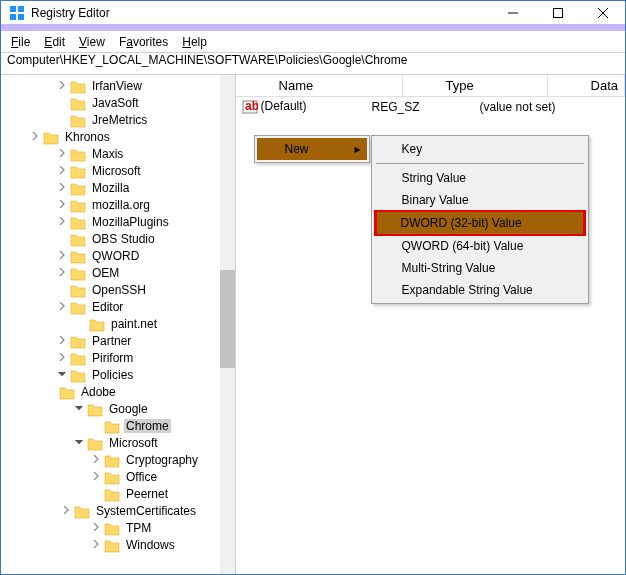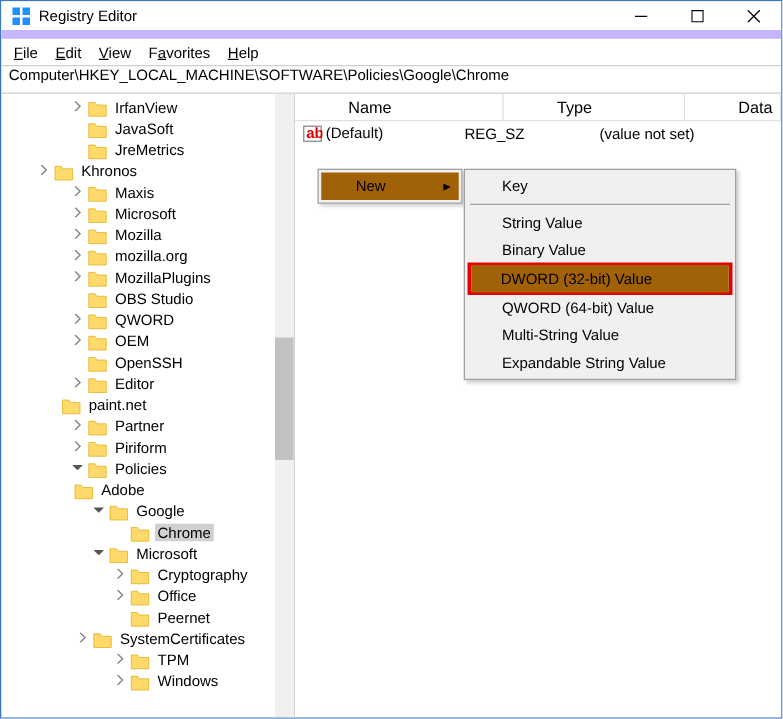--- a/index.html
+++ b/index.html
@@ -225,21 +225,21 @@
               <span class="arrow">
                 <svg width="8" height="8">
                   <path d="M2 0 L6 4 L2 8" fill="none" stroke="#888" stroke-width="1.2"></path>
                 </svg>
               </span>
               <span class="folder-icon"><svg viewBox="0 0 16 16">
                   <path d="M1 3 h5 l1.5 2 H15 v9 H1 z" fill="#ffd96a" stroke="#d9a300" stroke-width="0.5"></path>
                 </svg></span>
               <span class="tree-label">Editor</span>
             </div>
-            <div class="tree-row" style="padding-left:34px">
+            <div class="tree-row" style="padding-left:74px">
               <span class="arrow-spacer"></span>
               <span class="folder-icon"><svg viewBox="0 0 16 16">
                   <path d="M1 3 h5 l1.5 2 H15 v9 H1 z" fill="#ffd96a" stroke="#d9a300" stroke-width="0.5"></path>
                 </svg></span>
               <span class="tree-label">paint.net</span>
             </div>
             <div class="tree-row" style="padding-left:55px">
               <span class="arrow">
                 <svg width="8" height="8">
                   <path d="M2 0 L6 4 L2 8" fill="none" stroke="#888" stroke-width="1.2"></path>

